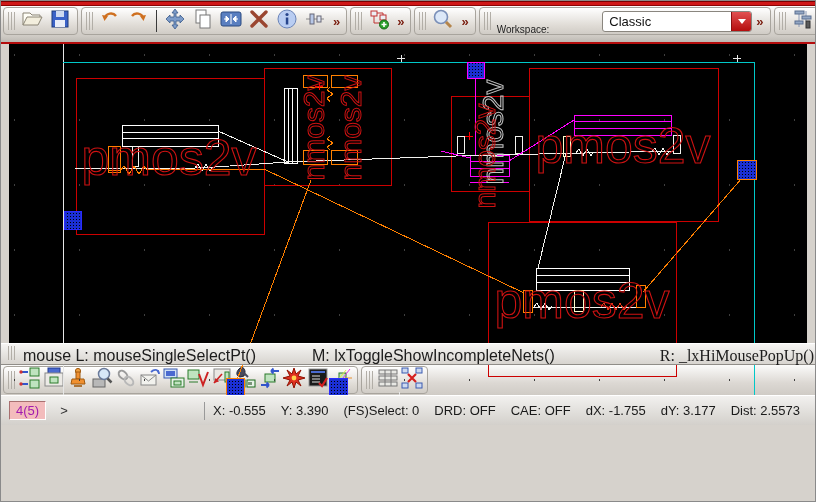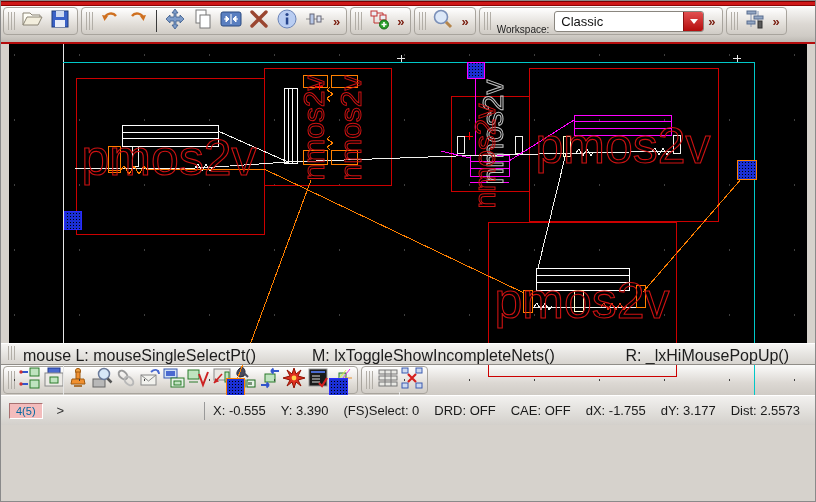--- a/index.html
+++ b/index.html
@@ -15,21 +15,21 @@
             border:1px solid #a8a49d;background:linear-gradient(#ffffff,#dedad4 70%,#d0ccc6);
             box-shadow:inset 0 1px 0 #fff;}
   .grip{width:7px;height:18px;margin:0 3px 0 1px;
         background:repeating-linear-gradient(90deg,#b2aea7 0 1px,rgba(0,0,0,0) 1px 3px);}
   .tb-btn{width:28px;height:26px;display:flex;align-items:center;justify-content:center;}
   .tb-btn.narrow{width:24px;}
   .vsep{width:1px;height:22px;background:#3a3a3a;margin:0 4px;}
   .chev{color:#7b2012;font-weight:bold;font-size:13px;padding:0 4px;letter-spacing:-1px;}
   .ws-label{font-size:10px;color:#222;margin:16px 5px 0 3px;}
   .ws-select{display:flex;align-items:center;width:150px;height:21px;border:1px solid #8a867f;
-             border-radius:3px;background:#fff;overflow:hidden;}
+             border-radius:3px;background:#fff;overflow:hidden;margin-left:48px;}
   .ws-value{flex:1;font-size:13px;color:#111;padding-left:6px;}
   .ws-arrow{width:20px;height:100%;background:linear-gradient(#e25050,#b40d0d);display:flex;
             align-items:center;justify-content:center;border-left:1px solid #8a1010;}
   .ws-arrow .tri{width:0;height:0;border-left:4px solid transparent;border-right:4px solid transparent;
                  border-top:5px solid #fff;}
   
   .gap{height:6px;background:linear-gradient(#cfcbc5,#bdb9b3);}
   .red-line{height:2px;background:#b40d0d;}
   
   .canvas-wrap{height:299px;background:#000;border-left:8px solid #d6d2cc;border-right:8px solid #d6d2cc;
@@ -38,26 +38,26 @@
   .lbl{font-family:"Liberation Sans",sans-serif;fill:none;}
   .lbl-big{font-size:50px;stroke:#cf1212;stroke-width:1.1;}
   .lbl-sm{font-size:30px;stroke:#cf1212;stroke-width:1;}
   .lbl-gray{stroke:#c6c6c6;}
   
   .mouse-bar{position:relative;height:22px;background:linear-gradient(#f6f5f3,#d7d4cf);
              border-top:1px solid #fff;border-bottom:1px solid #908d88;font-size:16px;color:#1c1c1c;}
   .mouse-bar .grip{position:absolute;left:6px;top:2px;height:14px;}
   .mb-left{position:absolute;left:22px;top:3px;}
   .mb-mid{position:absolute;left:311px;top:3px;}
-  .mb-right{position:absolute;right:26px;top:3px;}
+  .mb-right{position:absolute;right:1px;top:3px;font-family:Liberation Serif, serif;}
   
   .status-bar{position:relative;height:30px;background:linear-gradient(#f2f1ef,#d3d0cb);
               border-top:1px solid #fff;display:flex;align-items:center;font-size:13px;color:#1a1a1a;}
-  .ctx-badge{margin-left:8px;padding:1px 6px;background:#f3bcbc;color:#0369a1;
-             border:1px solid;border-color:#a87070 #fff #fff #a87070;font-size:11px;}
+  .ctx-badge{margin-left:8px;padding:1px 6px;background:#f3bcbc;color:#a21caf;
+             border:1px solid;border-color:#a87070 #fff #fff #a87070;font-size:13px;}
   .prompt{margin-left:14px;color:#333;}
   .sb-sep{position:absolute;left:203px;top:6px;width:1px;height:18px;background:#999;}
   .sb-fields{position:absolute;left:212px;top:7px;display:flex;gap:15px;white-space:nowrap;}
 </style>
 </head>
 <body>
 
 <div class="window">
   <div class="red-strip"></div>
 

